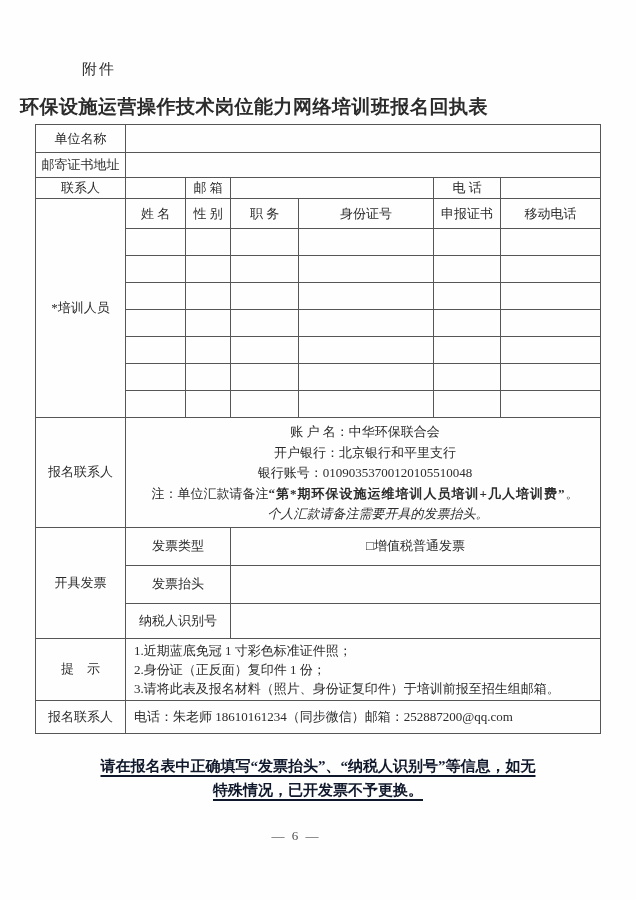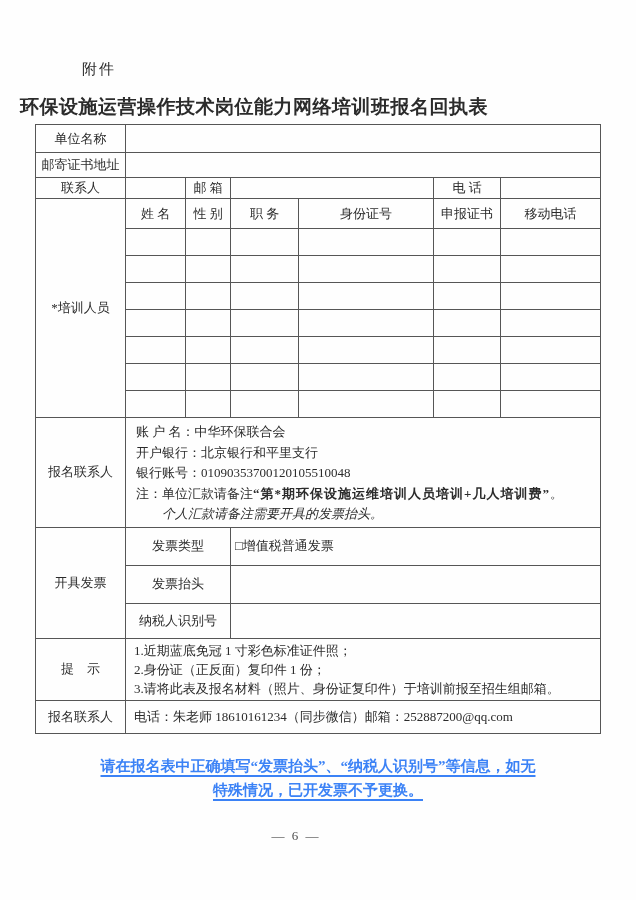--- a/index.html
+++ b/index.html
@@ -33,30 +33,30 @@
   tr.r3{height:21px}
   tr.r4{height:30px}
   tr.trainee-row{height:27px}
   tr.r12{height:108px}
   tr.r13{height:38px}
   tr.r14{height:38px}
   tr.r15{height:35px}
   tr.r16{height:57px}
   tr.r17{height:33px}
   td.remit{padding:4px 6px 2px 10px;vertical-align:top;}
-  td.remit div{line-height:20.5px;white-space:nowrap;}
+  td.remit div{line-height:20.5px;white-space:nowrap;text-align:center;}
   td.remit .indent{padding-left:26px;font-style:italic;}
   td.remit b{letter-spacing:1px;}
-  td.center-val{text-align:left;}
+  td.center-val{text-align:center;}
   td.tips{padding:2px 4px 2px 8px;vertical-align:middle;}
   td.tips div{line-height:19px;white-space:nowrap;}
   td.contactv{padding-left:8px;}
   .footer-note{
     position:absolute;left:0;top:754px;width:636px;text-align:center;
-    font-weight:bold;font-size:15px;line-height:24px;color:#3b82f6;
+    font-weight:bold;font-size:15px;line-height:24px;color:#0f172a;
   }
   .footer-note div{
     display:inline-block;text-decoration:underline;text-underline-offset:4px;
     text-decoration-thickness:1.5px;
   }
   .pageno{
     position:absolute;left:0;top:828px;width:592px;text-align:center;
     font-size:13px;color:#4d4d4d;letter-spacing:2px;
   }
 </style>

